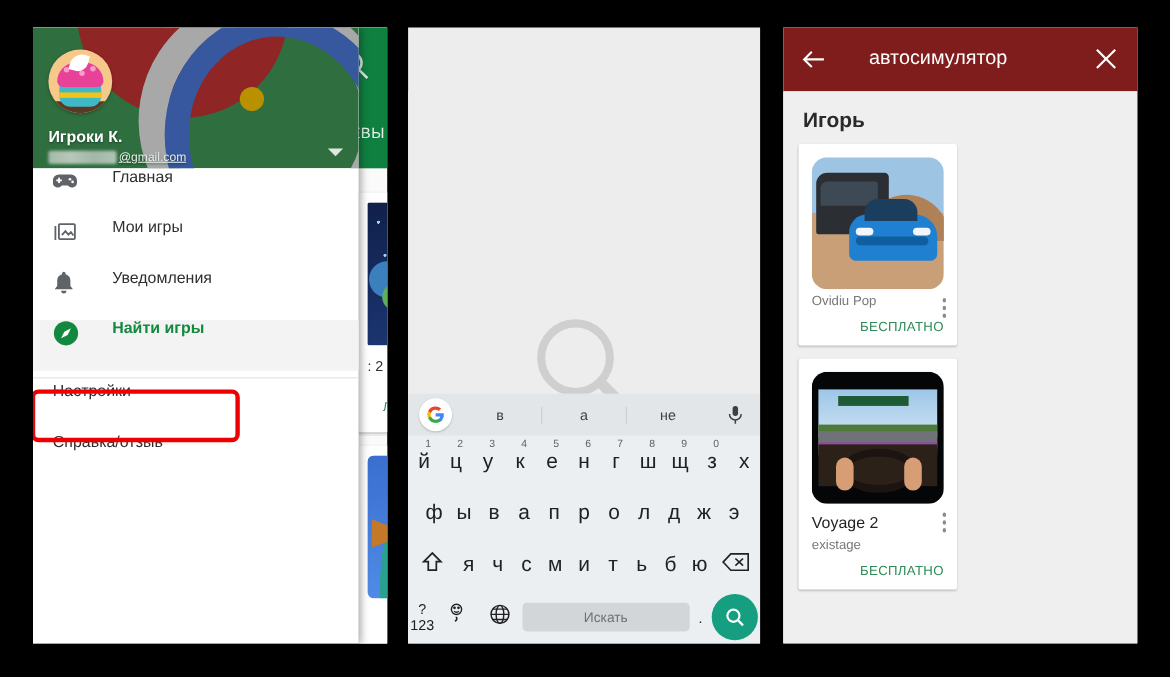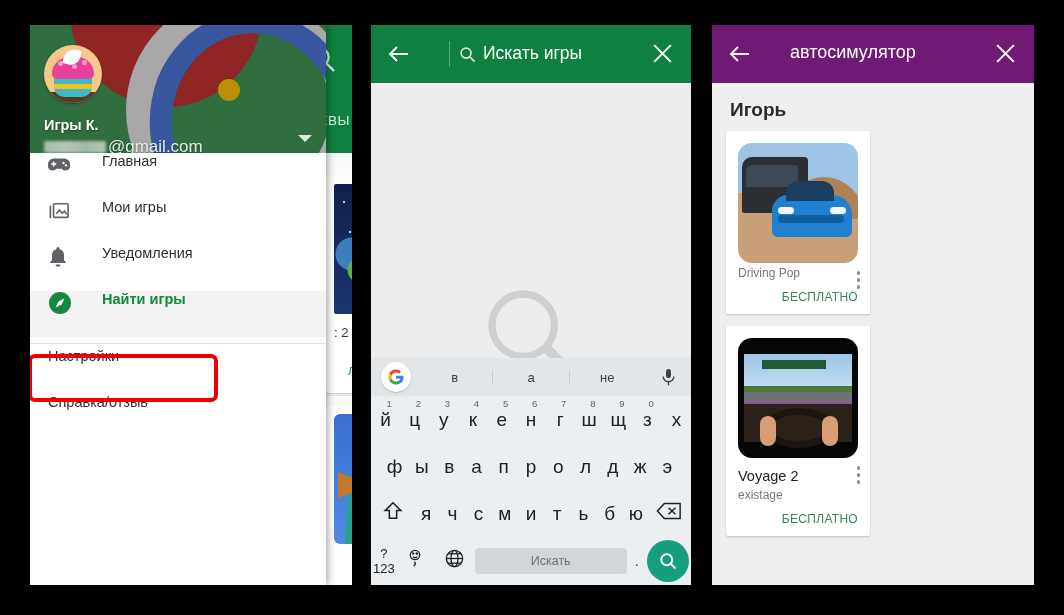--- a/index.html
+++ b/index.html
@@ -99,21 +99,21 @@
   .cup-top::after{content:"";position:absolute;left:6px;top:4px;width:5px;height:5px;border-radius:50%;background:#f79dc6;box-shadow:14px 3px 0 #f79dc6, 24px -1px 0 #f79dc6;}
   .cup-base{ position:absolute; left:10px; top:32px; width:38px; height:20px; background:#3fb9c6; border-radius:3px 3px 10px 10px; }
   .cup-base::after{content:"";position:absolute;left:0;top:7px;width:38px;height:5px;background:#f0c419;}
   .cup-plate{ position:absolute; left:4px; top:47px; width:50px; height:11px; background:#5a3a25; border-radius:0 0 25px 25px; }
 
   .acct-name {
     position:absolute; left:14px; top:92px; color:#fff; font-size:14.5px; font-weight:bold;
     text-shadow:0 1px 2px rgba(0,0,0,.45);
   }
   .acct-mail {
-    position:absolute; left:14px; top:112px; color:#e4eee8; font-size:17px;
+    position:absolute; left:14px; top:112px; color:#e4eee8; font-size:11px;
     text-shadow:0 1px 2px rgba(0,0,0,.45); display:flex; align-items:center;text-decoration:underline;
   }
   .mail-blur {
     display:inline-block; width:62px; height:12px; margin-right:2px; border-radius:2px;
     background:linear-gradient(90deg,#b8c9bd,#cfd8cf,#b6c6bb,#c9d4ca);
     filter:blur(1.6px); opacity:.85;
   }
   .acct-caret {
     position:absolute; right:14px; top:110px; width:0;height:0;
     border-left:7px solid transparent;border-right:7px solid transparent;border-top:7px solid #dfe7e1;
@@ -174,21 +174,21 @@
     font-size:12.5px; color:#6d7276; display:flex; align-items:center; justify-content:center;
   }
   .key.searchbtn {
     flex:0 0 42px; height:42px; background:#159e7f; border-radius:50%;
     display:flex; align-items:center; justify-content:center;
   }
   .key.small { font-size:13px; }
 
   
   #panel3 { left: 712px; top: 25px; width: 322px; height: 560px; background:#efefef; }
-  .p3-bar { position:absolute; left:0; top:0; width:100%; height:58px; background:#701a75; }
+  .p3-bar { position:absolute; left:0; top:0; width:100%; height:58px; background:#7f1d1d; }
   .p3-back { position:absolute; left:16px; top:17px; }
   .p3-query { position:absolute; left:78px; top:17px; color:#fff; font-size:18px; }
   .p3-close { position:absolute; right:16px; top:16px; }
   .p3-body { position:absolute; left:0; top:58px; right:0; bottom:0; background:#efefef; overflow:hidden; }
   .p3-section-title { margin:16px 0 10px 18px; font-size:19px; font-weight:bold; color:#2a2a2a; }
   .p3-grid { display:flex; flex-wrap:wrap; padding:0 14px; gap:12px; }
   .g-card {
     width:144px; background:#fff; border-radius:2px; box-shadow:0 1px 2px rgba(0,0,0,.2);
     padding:12px 12px 10px 12px; position:relative;
   }
@@ -263,21 +263,21 @@
           <div class="band-grey"></div>
           <div class="band-blue"></div>
           <div class="dot-gold"></div>
         </div>
         <div class="avatar">
           <div class="cup-plate"></div>
           <div class="cup-base"></div>
           <div class="cup-top"></div>
           <div class="cup-cream"></div>
         </div>
-        <div class="acct-name">Игры К.</div>
+        <div class="acct-name">Игроки К.</div>
         <div class="acct-mail">
           <span class="mail-blur"></span>
           <span>@gmail.com</span>
         </div>
         <div class="acct-caret"></div>
       </div>
 
       <div class="menu">
         <div class="mitem">
           <span class="mi-icon">
@@ -328,42 +328,20 @@
         <div class="mitem plain">
           <span class="mi-label">Справка/отзыв</span>
         </div>
       </div>
 
       <div class="redbox"></div>
     </div>
   </div>
 
   <div class="panel" id="panel2">
-    <div class="p2-bar">
-      <span class="p2-back">
-        <svg width="24" height="24" viewBox="0 0 24 24" fill="none" stroke="#fff" stroke-width="1.9">
-          <line x1="21" y1="12" x2="4" y2="12"></line>
-            <polyline points="10,5 3,12 10,19"></polyline>
-        </svg>
-      </span>
-      <span class="p2-divline"></span>
-      <span class="p2-smallmag">
-        <svg width="17" height="17" viewBox="0 0 24 24" fill="none" stroke="#dceade" stroke-width="2.4">
-          <circle cx="10" cy="10" r="7"></circle>
-            <line x1="15.5" y1="15.5" x2="22" y2="22"></line>
-        </svg>
-      </span>
-      <span class="p2-hint">Искать игры</span>
-      <span class="p2-close">
-        <svg width="25" height="25" viewBox="0 0 24 24" stroke="#fff" stroke-width="1.9">
-          <line x1="4" y1="4" x2="20" y2="20"></line>
-            <line x1="20" y1="4" x2="4" y2="20"></line>
-        </svg>
-      </span>
-    </div>
 
     <div class="p2-body">
       <span class="p2-watermark">
         <svg width="104" height="104" viewBox="0 0 24 24" fill="none" stroke="#cfcfcf" stroke-width="1.7">
           <circle cx="10.2" cy="10.2" r="7.2"></circle>
             <line x1="15.6" y1="15.6" x2="21.5" y2="21.5" stroke-width="2.3"></line>
         </svg>
       </span>
 
       <div class="kb">
@@ -504,21 +482,21 @@
                 <div class="car"></div>
                 <div class="hl1"></div>
                 <div class="hl2"></div>
               </div>
           </div>
           <div class="g-kebab">
               <i></i>
               <i></i>
               <i></i>
             </div>
-          <div class="g-dev">Driving Pop</div>
+          <div class="g-dev">Ovidiu Pop</div>
           <div class="g-price">БЕСПЛАТНО</div>
         </div>
 
         <div class="g-card">
           <div class="g-icon">
             <div class="art-v4">
               <div class="sky"></div>
                 <div class="grass"></div>
                 <div class="road"></div>
                 <div class="sign"></div>

